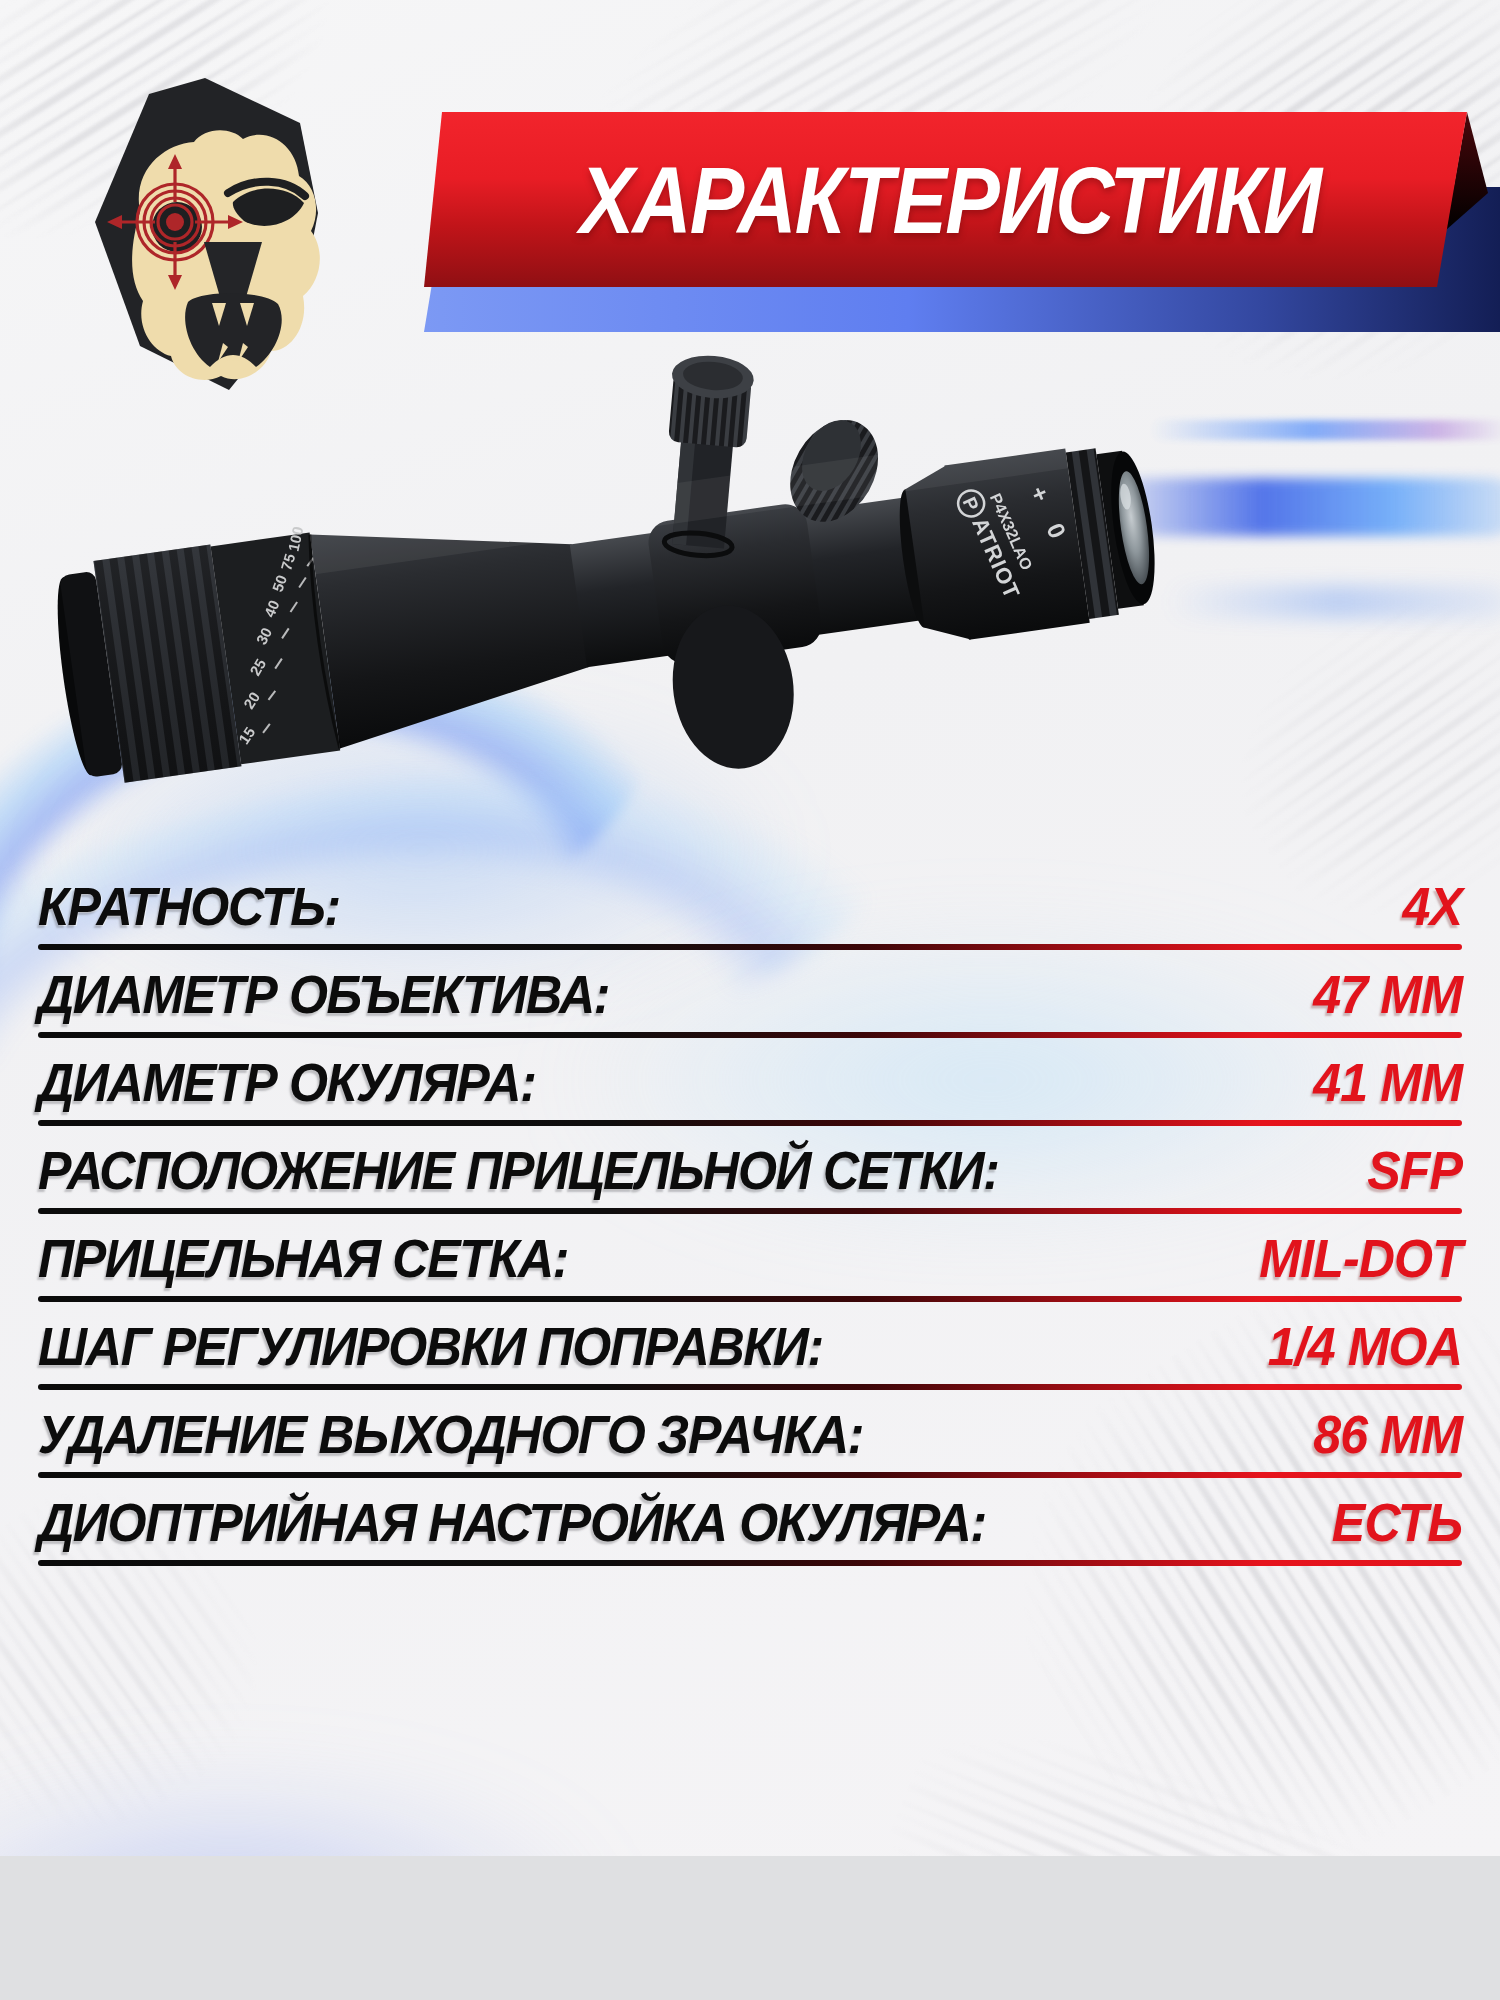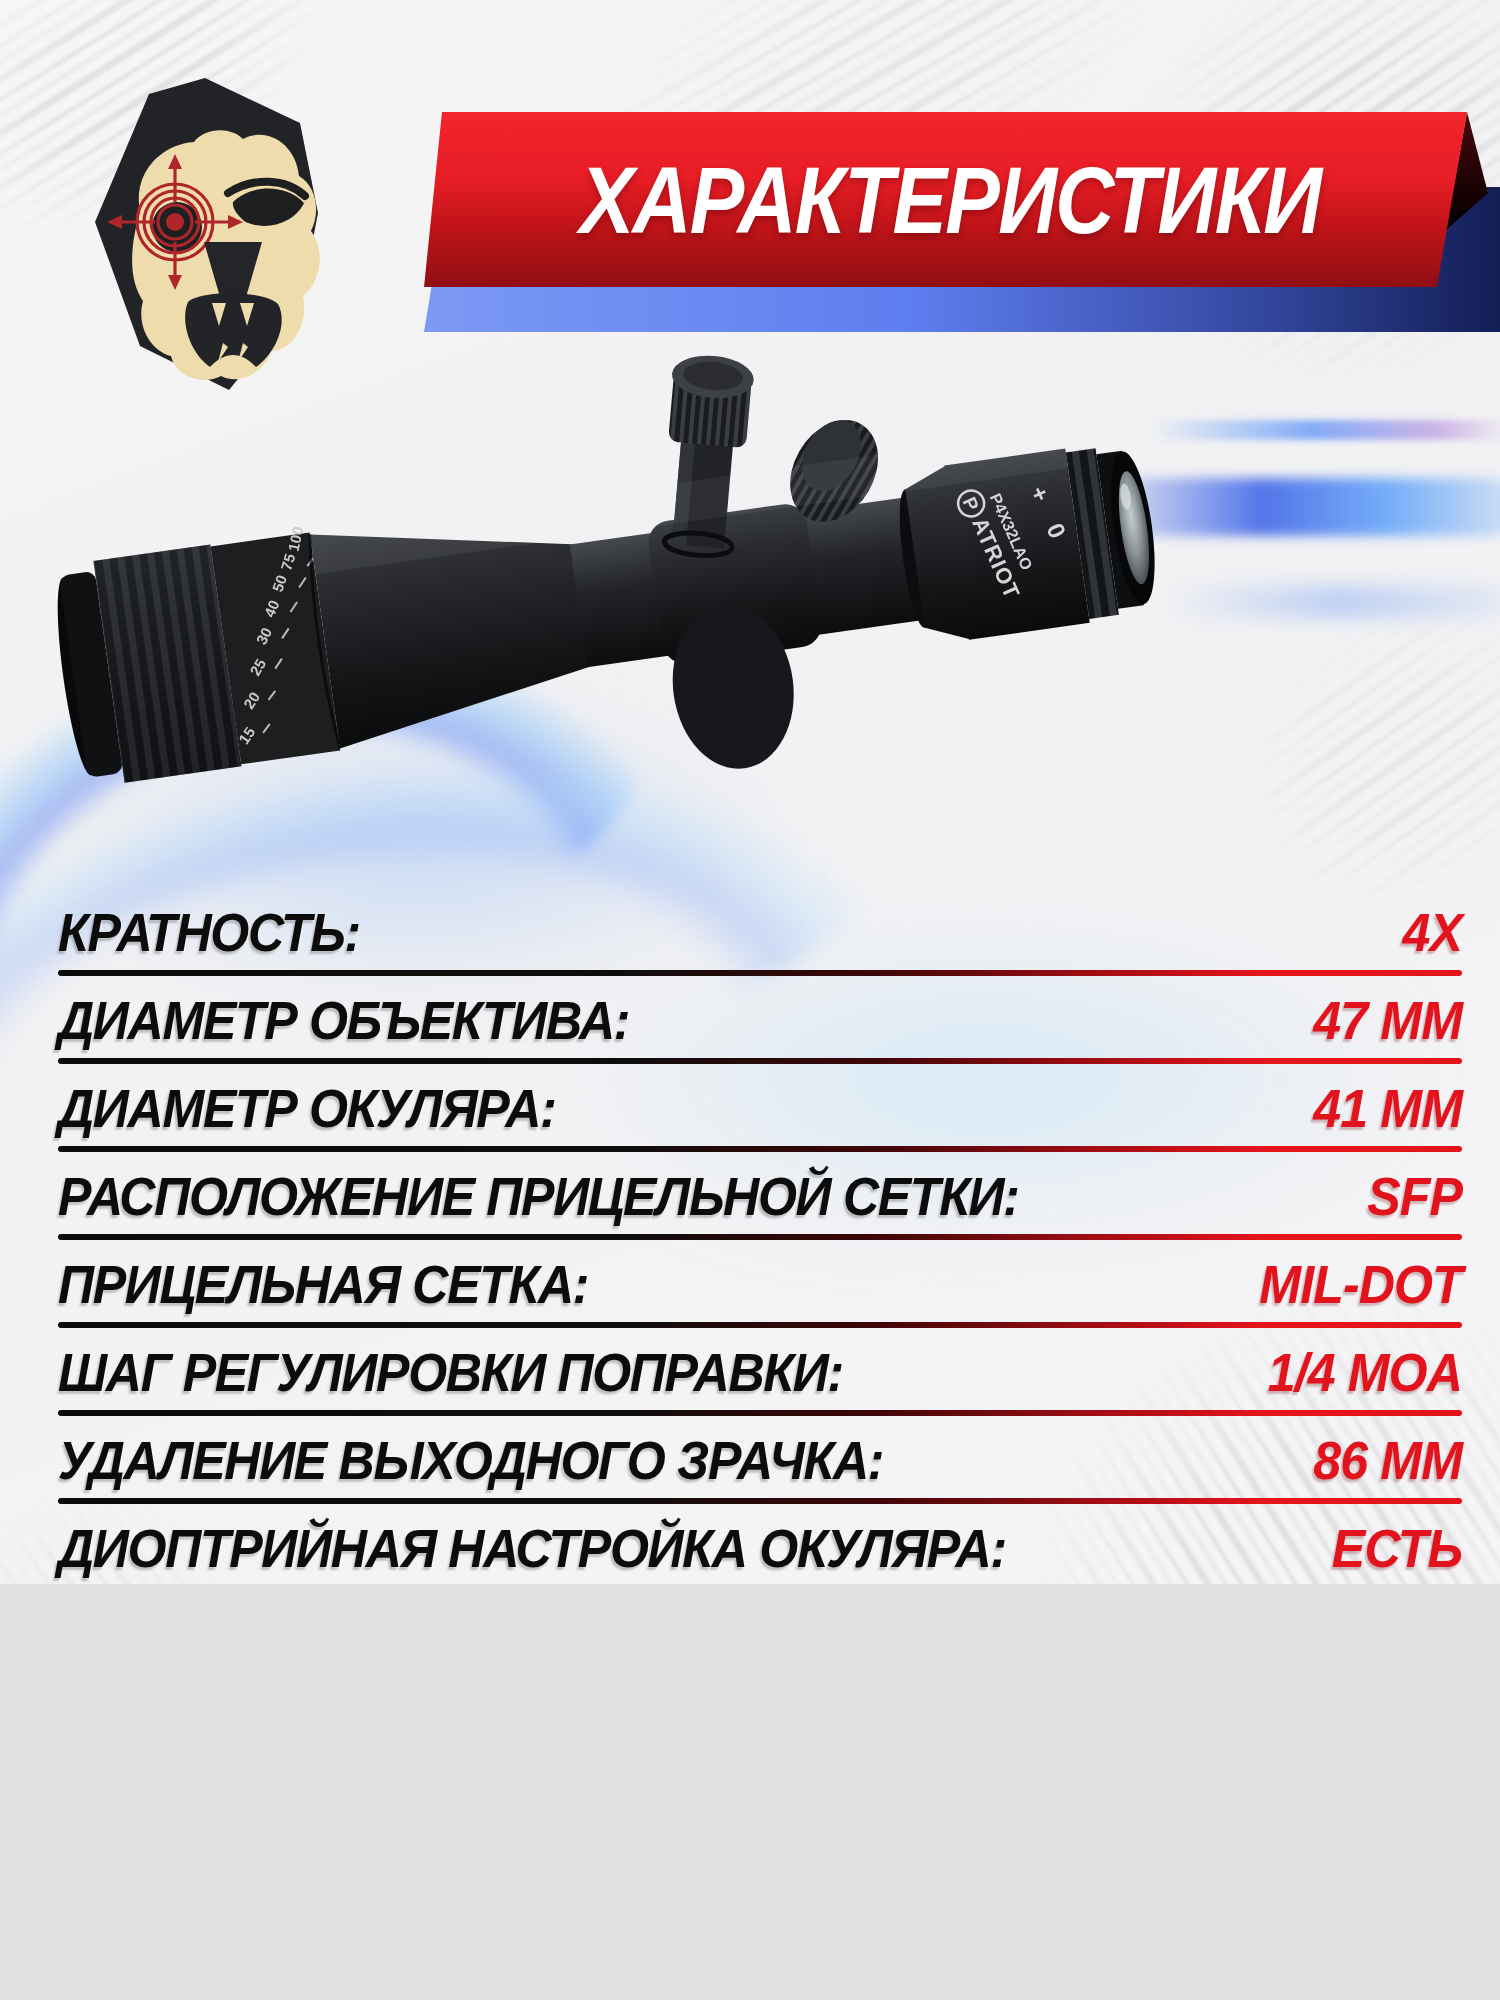--- a/index.html
+++ b/index.html
@@ -1,37 +1,37 @@
 <!DOCTYPE html>
 <html><head>
 <meta charset="utf-8">
 <style>
   html,body{margin:0;padding:0;background:#dfe0e2;}
-  .canvas{position:relative;width:1500px;height:1584px;overflow:hidden;
+  .canvas{position:relative;width:1500px;height:1856px;overflow:hidden;
           background:linear-gradient(160deg,#f6f6f7 0%,#f1f1f3 40%,#f5f4f6 100%);
           font-family:"Liberation Sans", sans-serif;}
   
   .brush{position:absolute;opacity:.7;filter:blur(1.5px);
          background:repeating-linear-gradient(0deg,
             rgba(198,198,203,.55) 0 7px, rgba(255,255,255,0) 7px 16px,
             rgba(210,210,215,.38) 16px 21px, rgba(255,255,255,0) 21px 30px,
             rgba(188,188,194,.45) 30px 34px, rgba(255,255,255,0) 34px 46px);
          -webkit-mask-image:radial-gradient(ellipse at 50% 50%,#000 30%,transparent 75%);
          mask-image:radial-gradient(ellipse at 50% 50%,#000 30%,transparent 75%);}
   
   .fx{position:absolute;border-radius:50%;}
   .streak{position:absolute;border-radius:999px;}
   
   .banner-title{position:absolute;left:425px;top:118px;width:1050px;height:165px;
       display:flex;align-items:center;justify-content:center;
       font:italic 700 94px "Liberation Sans",sans-serif;color:#ffffff;
       letter-spacing:-2px;transform:scaleX(.87);transform-origin:center;
       text-shadow:0 4px 8px rgba(70,0,0,.35); white-space:nowrap;}
   
-  .specs{position:absolute;left:38px;right:38px;top:888px;margin-left:20px;}
+  .specs{position:absolute;left:38px;right:38px;top:862px;}
   .spec-row{position:relative;height:88px;display:flex;align-items:center;
             justify-content:space-between;}
   .spec-row::after{content:"";position:absolute;left:0;right:0;bottom:0;height:6px;
       border-radius:3px;
       background:linear-gradient(90deg,#0b0b0b 0%,#0e0d0d 40%,#3c0608 58%,
                  #a30d14 74%,#e6141d 86%,#e2131c 100%);}
   .spec-label{font:italic 700 54px "Liberation Sans",sans-serif;color:#0c0c0c;
       letter-spacing:-1.5px;transform:scaleX(.93);transform-origin:left center;
       white-space:nowrap;
       text-shadow:-2px 3px 2px rgba(95,95,100,.35),1px 1px 0 rgba(255,255,255,.55);}

